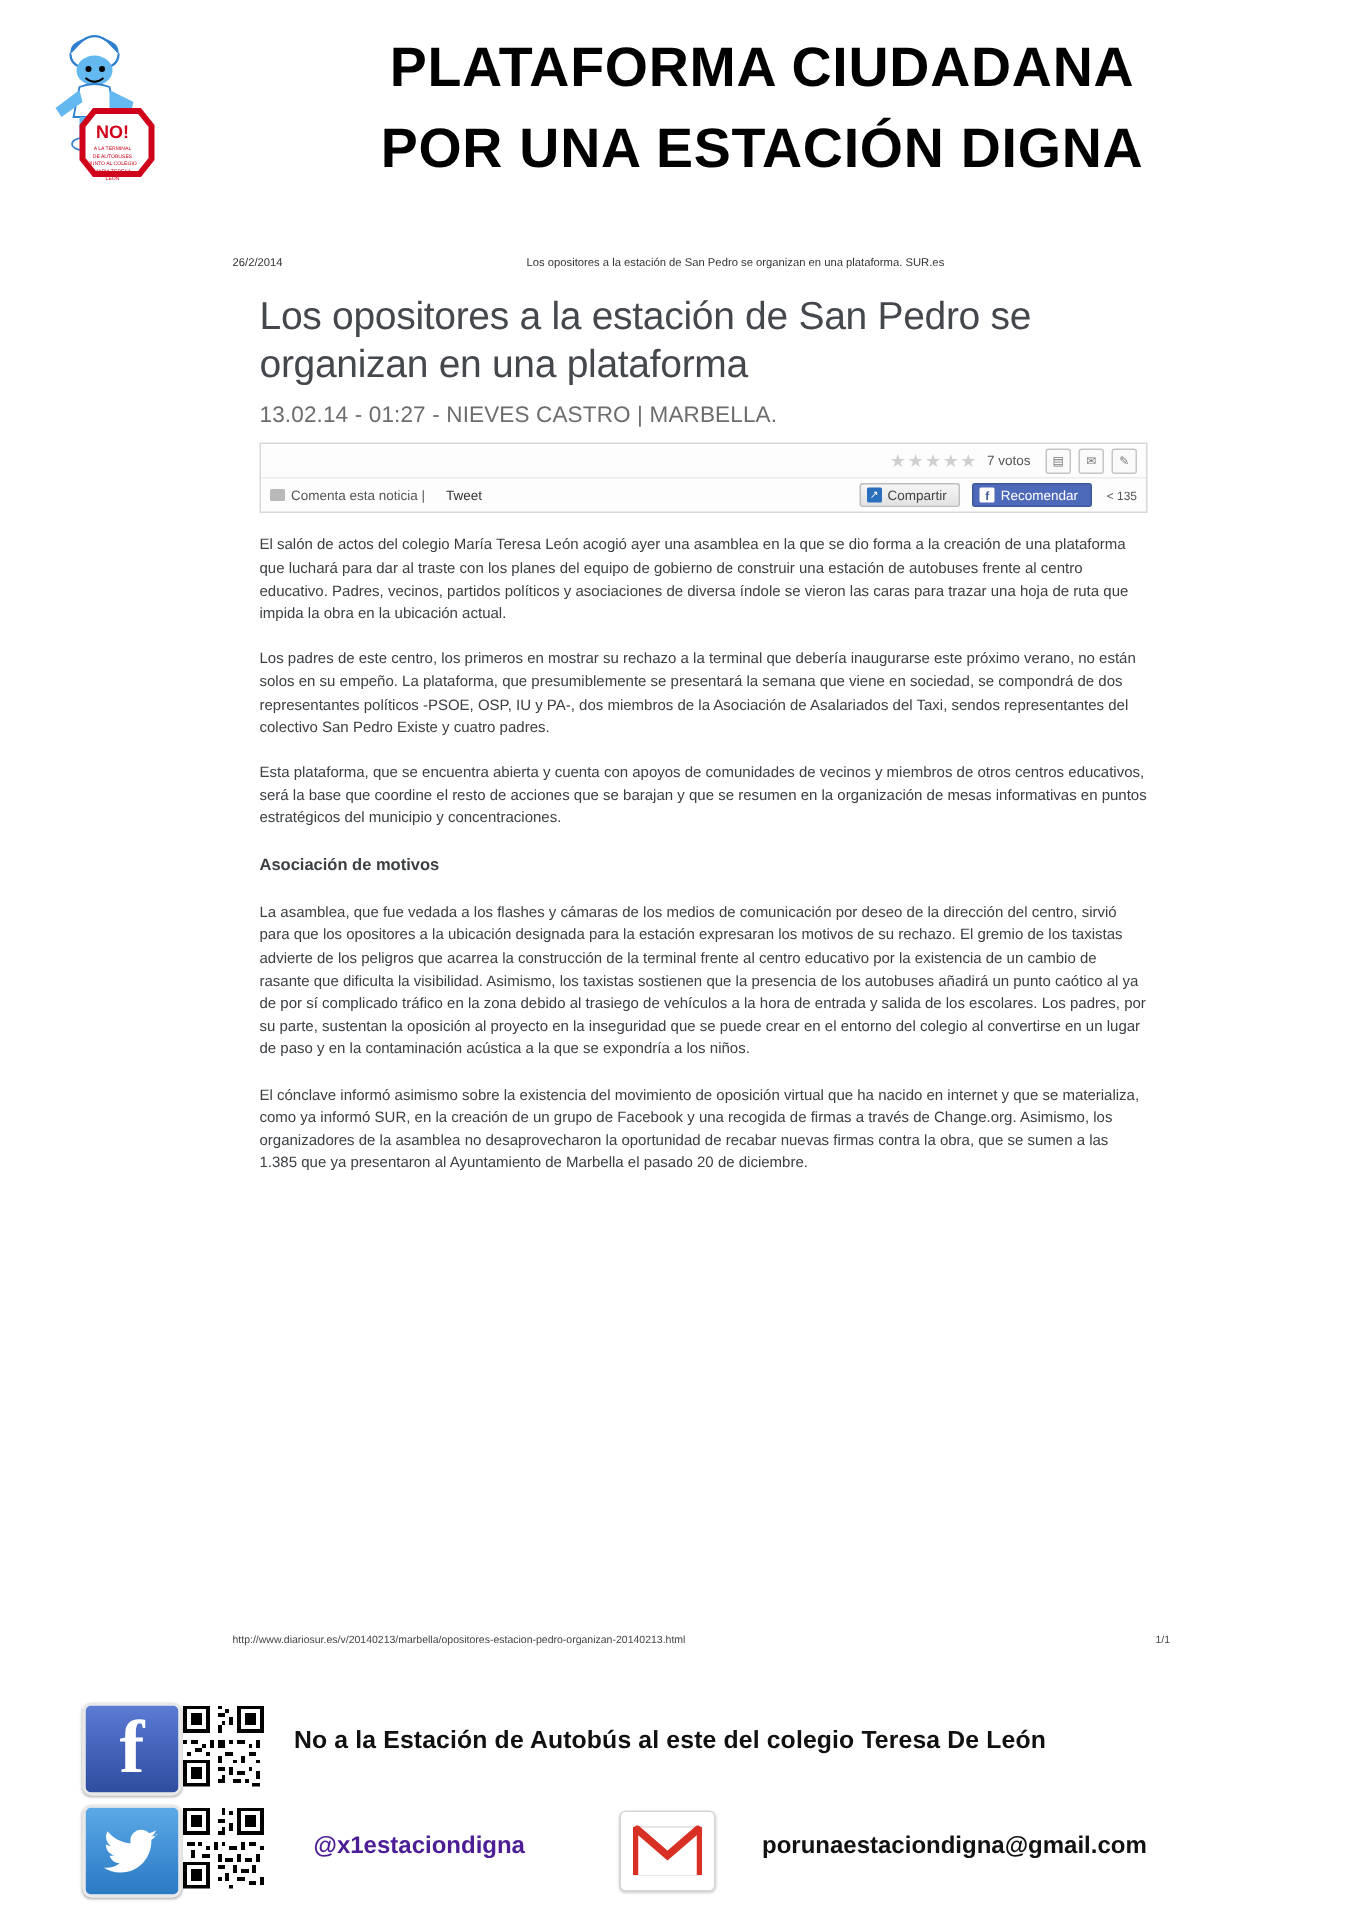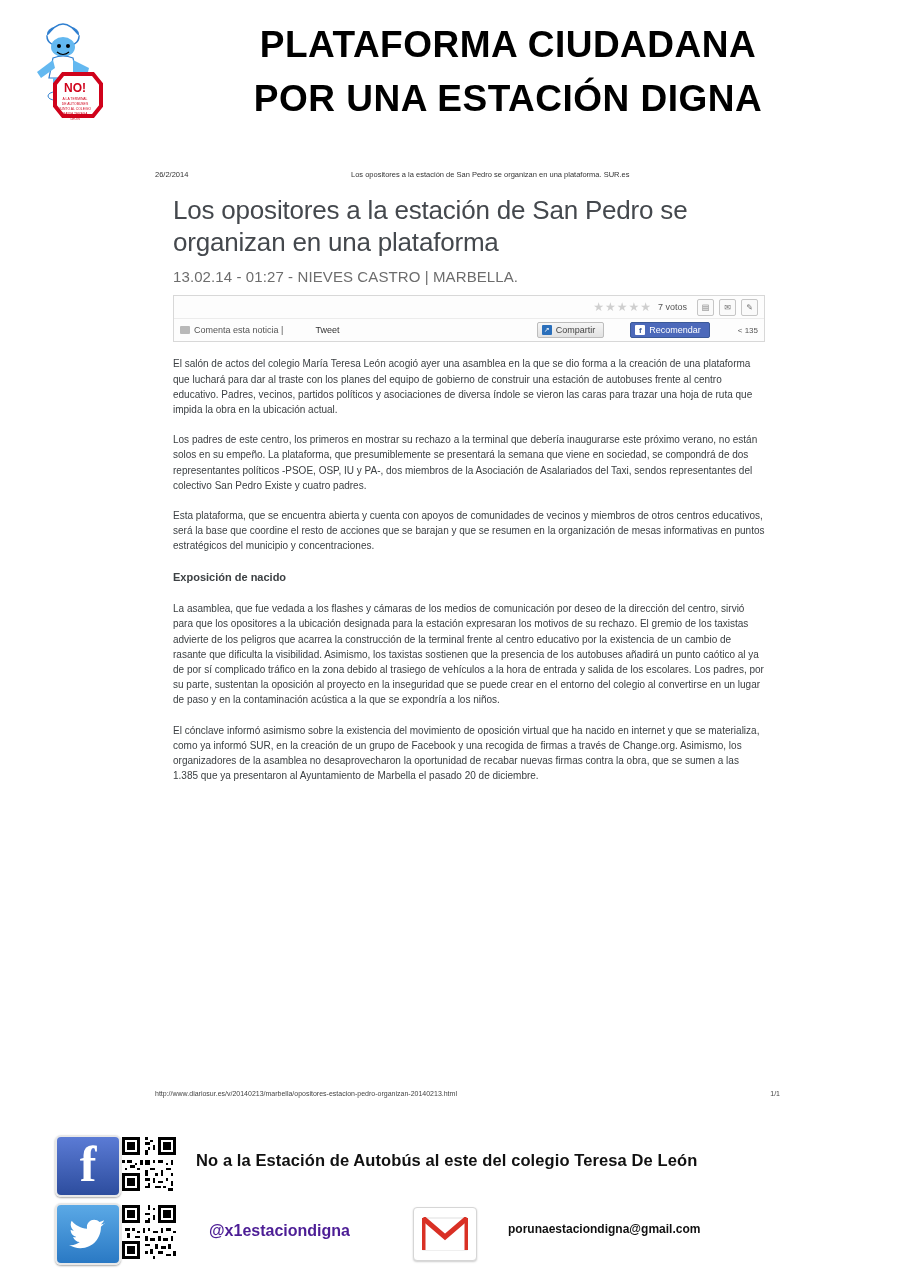--- a/index.html
+++ b/index.html
@@ -104,21 +104,21 @@
   .votes { font-size: 9px; color: #555; margin-right: 10px; }
   .tool-icons { display: flex; gap: 5px; }
   .tool-ic {
     width: 15px; height: 15px;
     border: 1px solid #c6c6c6;
     background: #fafafa;
     border-radius: 2px;
     display: flex; align-items: center; justify-content: center;
     font-size: 8px; color: #777;
   }
-  .toolbox-row.bottom { justify-content: flex-start; gap: 26px; }
+  .toolbox-row.bottom { justify-content: flex-start; gap: 8px; }
   .comment-link { color: #555; font-size: 9px; }
   .comment-ic {
     display: inline-block; width: 10px; height: 8px;
     background: #b9b9b9; border-radius: 1px; margin-right: 4px;
     vertical-align: -1px;
   }
   .tweet-btn { font-size: 9px; color: #333; margin-left: 6px; }
   .spacer { flex: 1; }
   .btn-share {
     background: linear-gradient(#f6f6f6,#e2e2e2);
@@ -224,21 +224,21 @@
     position: absolute; left: 413px; top: 82px;
     width: 62px; height: 52px;
     background: #fff;
     border: 1px solid #d6d6d6;
     border-radius: 4px;
     box-shadow: 0 1px 2px rgba(0,0,0,.2);
     display: flex; align-items: center; justify-content: center;
   }
   .mail-text {
     position: absolute; left: 508px; top: 97px;
-    font-size: 12px; font-weight: bold; color: #111;
+    font-size: 16px; font-weight: bold; color: #111;
   }
 </style>
 </head>
 <body>
 
 <div class="page-header">
   <div class="logo-wrap">
     <div class="logo">
       <svg width="96" height="110" viewBox="0 0 96 110">
 
@@ -306,21 +306,21 @@
         <span>Recomendar</span>
       </span>
       <span class="fb-count">&lt; 135</span>
     </div>
   </div>
 
   <div class="art-body">
     <p>El salón de actos del colegio María Teresa León acogió ayer una asamblea en la que se dio forma a la creación de una plataforma que luchará para dar al traste con los planes del equipo de gobierno de construir una estación de autobuses frente al centro educativo. Padres, vecinos, partidos políticos y asociaciones de diversa índole se vieron las caras para trazar una hoja de ruta que impida la obra en la ubicación actual.</p>
     <p>Los padres de este centro, los primeros en mostrar su rechazo a la terminal que debería inaugurarse este próximo verano, no están solos en su empeño. La plataforma, que presumiblemente se presentará la semana que viene en sociedad, se compondrá de dos representantes políticos -PSOE, OSP, IU y PA-, dos miembros de la Asociación de Asalariados del Taxi, sendos representantes del colectivo San Pedro Existe y cuatro padres.</p>
     <p>Esta plataforma, que se encuentra abierta y cuenta con apoyos de comunidades de vecinos y miembros de otros centros educativos, será la base que coordine el resto de acciones que se barajan y que se resumen en la organización de mesas informativas en puntos estratégicos del municipio y concentraciones.</p>
-    <p class="section-head">Exposición de nacido</p>
+    <p class="section-head">Asociación de motivos</p>
     <p>La asamblea, que fue vedada a los flashes y cámaras de los medios de comunicación por deseo de la dirección del centro, sirvió para que los opositores a la ubicación designada para la estación expresaran los motivos de su rechazo. El gremio de los taxistas advierte de los peligros que acarrea la construcción de la terminal frente al centro educativo por la existencia de un cambio de rasante que dificulta la visibilidad. Asimismo, los taxistas sostienen que la presencia de los autobuses añadirá un punto caótico al ya de por sí complicado tráfico en la zona debido al trasiego de vehículos a la hora de entrada y salida de los escolares. Los padres, por su parte, sustentan la oposición al proyecto en la inseguridad que se puede crear en el entorno del colegio al convertirse en un lugar de paso y en la contaminación acústica a la que se expondría a los niños.</p>
     <p>El cónclave informó asimismo sobre la existencia del movimiento de oposición virtual que ha nacido en internet y que se materializa, como ya informó SUR, en la creación de un grupo de Facebook y una recogida de firmas a través de Change.org. Asimismo, los organizadores de la asamblea no desaprovecharon la oportunidad de recabar nuevas firmas contra la obra, que se sumen a las 1.385 que ya presentaron al Ayuntamiento de Marbella el pasado 20 de diciembre.</p>
   </div>
 </div>
 
 <div class="scan-footer">
   <span class="url">http://www.diariosur.es/v/20140213/marbella/opositores-estacion-pedro-organizan-20140213.html</span>
   <span>1/1</span>
 </div>
 

